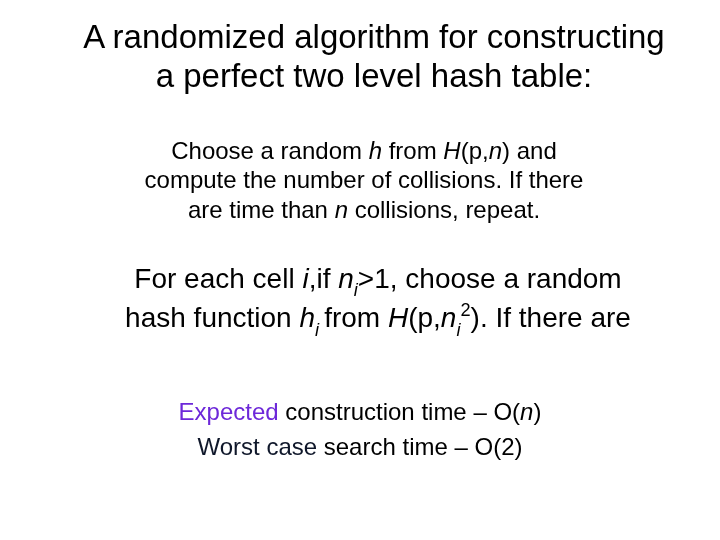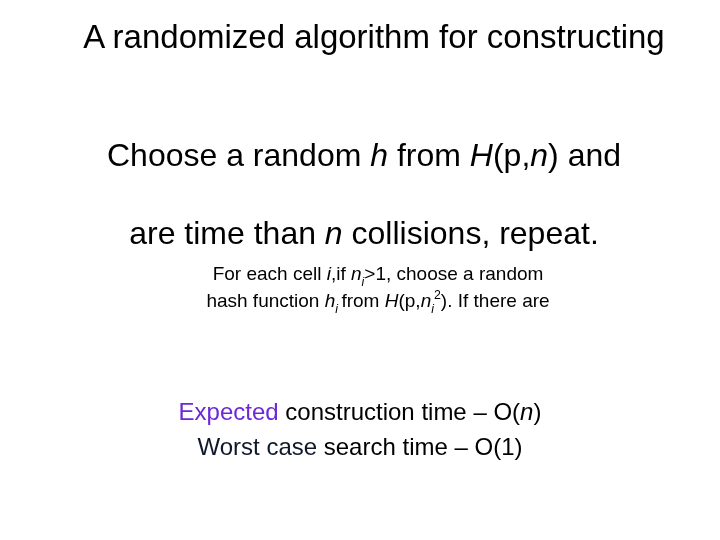--- a/index.html
+++ b/index.html
@@ -27,30 +27,30 @@
     line-height: 1.18;
     font-weight: 400;
     margin-left: 28px;
   }
   .para1 {
     position: absolute;
     top: 136px;
     left: 8px;
     right: 0;
     text-align: center;
-    font-size: 32px;
+    font-size: 24px;
     line-height: 1.22;
   }
   .para2 {
     position: absolute;
     top: 262px;
     left: 0;
     right: 0;
     text-align: center;
-    font-size: 19px;
+    font-size: 28px;
     line-height: 1.22;
     padding-left: 36px;
   }
   .para3 {
     position: absolute;
     top: 395px;
     left: 0;
     right: 0;
     text-align: center;
     font-size: 24px;
@@ -73,31 +73,32 @@
   .green { color: #6d28d9; }
   .red { color: #0f172a; }
 </style>
 </head>
 <body>
 
 <div class="slide">
 
   <div class="title">
     <span>A randomized algorithm for constructing</span><br>
+    <span>a perfect two level hash table:</span>
   </div>
 
   <div class="para1">
     <span>Choose a random </span><span class="it">h</span><span> from </span><span class="it">H</span><span>(p,</span><span class="it">n</span><span>) and</span><br>
-    <br>
+    <span>compute the number of collisions. If there</span><br>
     <span>are time than </span><span class="it">n</span><span> collisions, repeat.</span>
   </div>
 
   <div class="para2">
     <span>For each cell </span><span class="it">i</span><span>,if </span><span class="it">n</span><span class="sub">i</span><span>&gt;1, choose a random</span><br>
     <span>hash function </span><span class="it">h</span><span class="sub">i </span><span>from </span><span class="it">H</span><span>(p,</span><span class="it">n</span><span class="sub">i</span><span class="sup">2</span><span>). If there are</span><br>
   </div>
 
   <div class="para3">
     <span class="green">Expected</span><span> construction time – O(</span><span class="it">n</span><span>)</span><br>
-    <span class="red">Worst case</span><span> search time – O(1)</span>
+    <span class="red">Worst case</span><span> search time – O(2)</span>
   </div>
 
 </div>
 
 </body></html>

